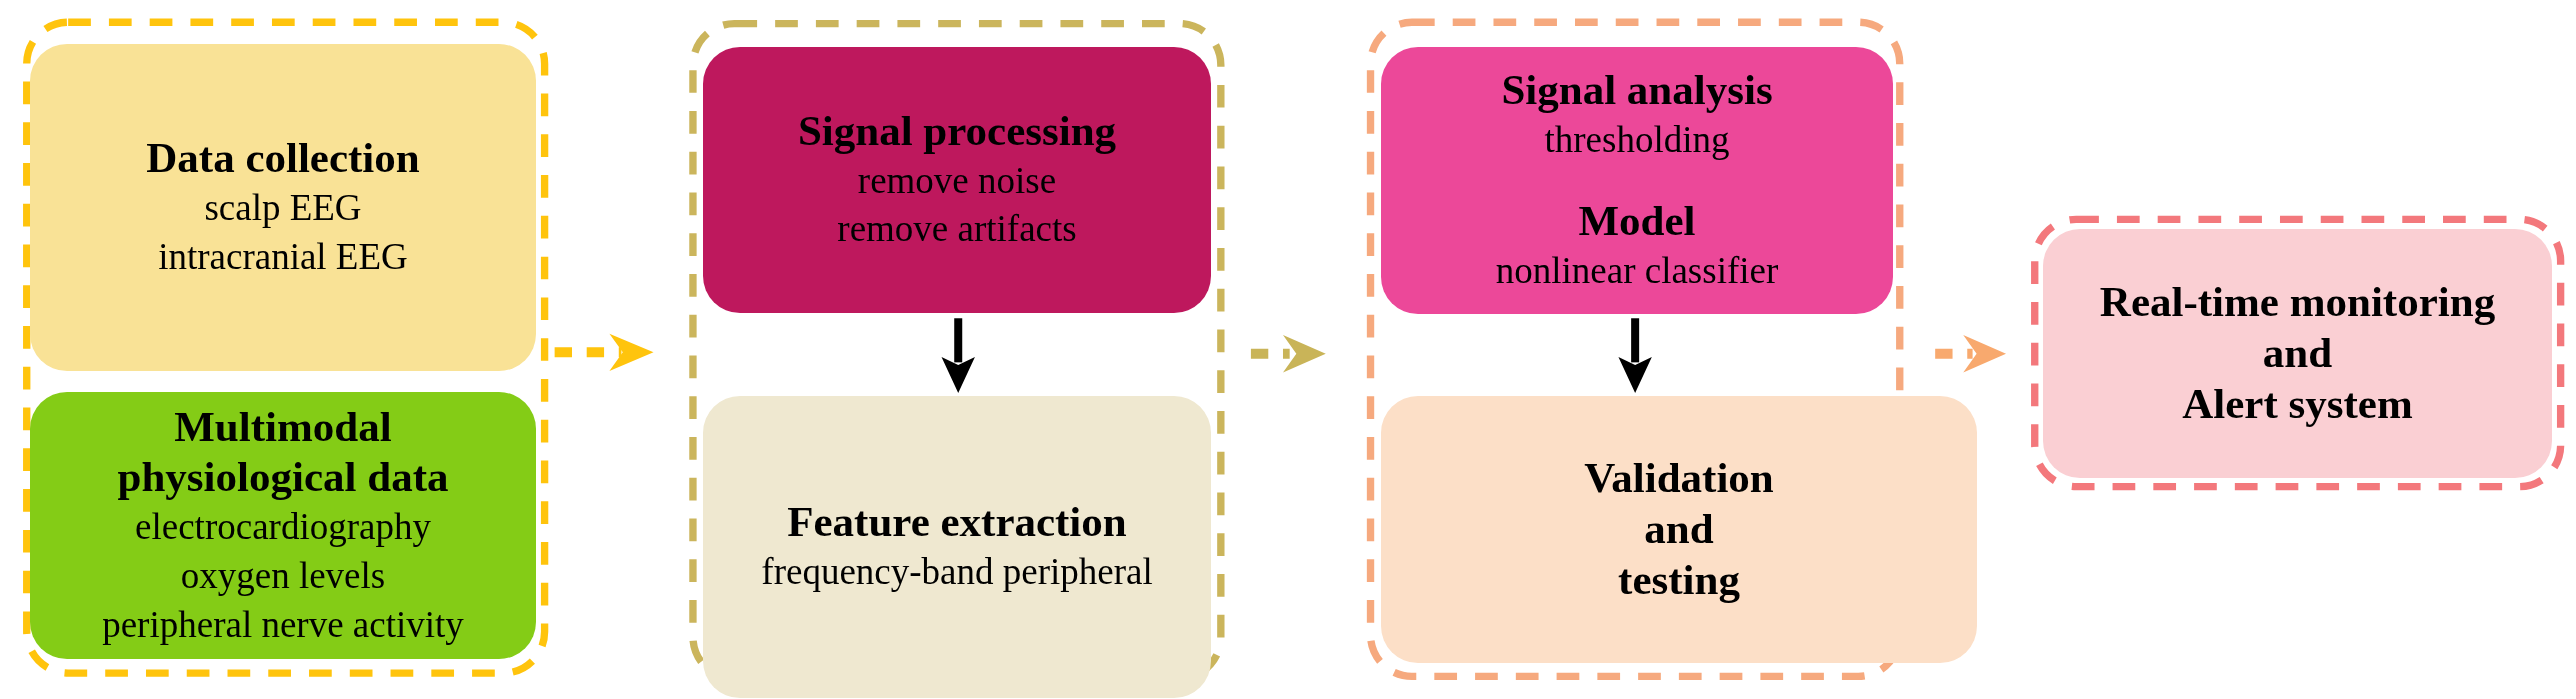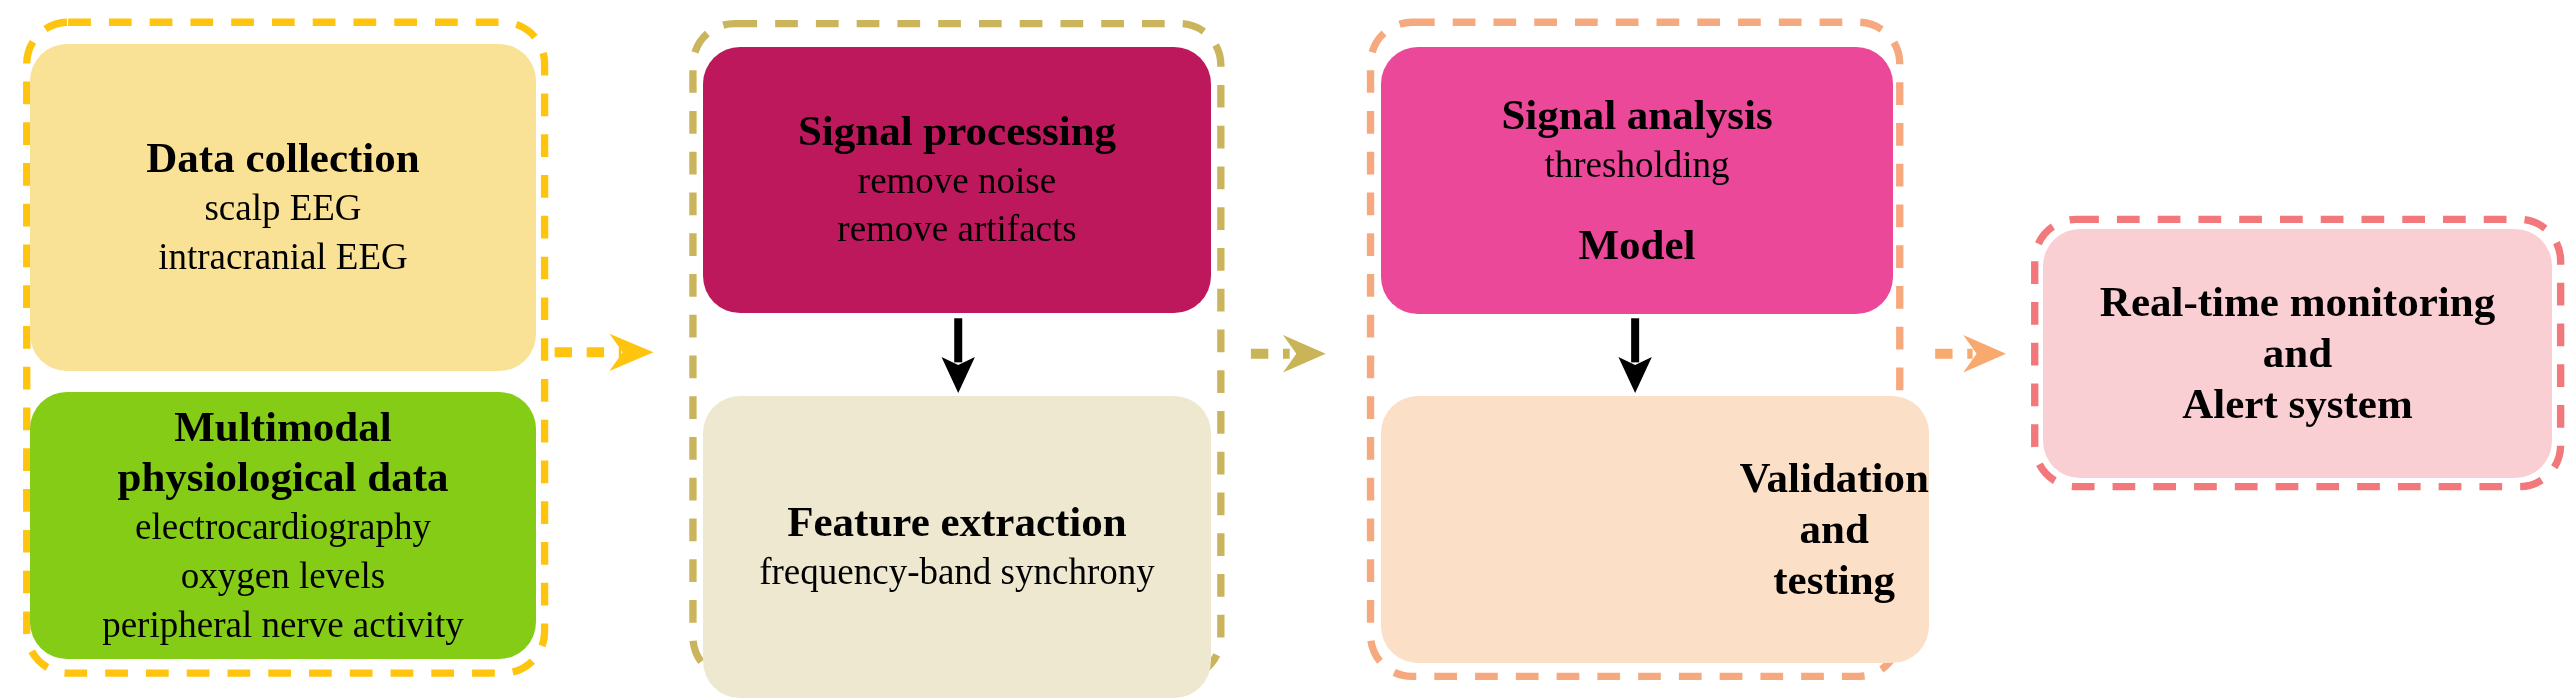--- a/index.html
+++ b/index.html
@@ -82,35 +82,36 @@
     <div class="section">
       <div class="heading">Signal processing</div>
       <div class="subline">remove noise</div>
       <div class="subline">remove artifacts</div>
     </div>
   </div>
 
   <div class="box" style="left: 703px; top: 396px; width: 508px; height: 302px; background-color: rgb(239, 232, 208);">
     <div class="section">
       <div class="heading">Feature extraction</div>
-      <div class="subline">frequency-band synchrony</div>
+      <div class="subline">frequency-band peripheral</div>
     </div>
   </div>
 
   <div class="box" style="left: 1381px; top: 47px; width: 512px; height: 267px; background-color: #ec4899;">
     <div class="section">
       <div class="heading">Signal analysis</div>
       <div class="subline">thresholding</div>
     </div>
     <div class="section">
       <div class="heading">Model</div>
+      <div class="subline">nonlinear classifier</div>
     </div>
   </div>
 
-  <div class="box" style="left: 1381px; top: 396px; width: 548px; height: 267px; background-color: rgb(252, 223, 199); align-items: flex-end;">
+  <div class="box" style="left: 1381px; top: 396px; width: 596px; height: 267px; background-color: rgb(252, 223, 199);">
     <div class="section">
       <div class="heading">Validation
 and
 testing</div>
     </div>
   </div>
 
   <div class="box" style="left: 2043px; top: 229px; width: 509px; height: 249px; background-color: rgb(250, 207, 211);">
     <div class="section">
       <div class="heading">Real-time monitoring

